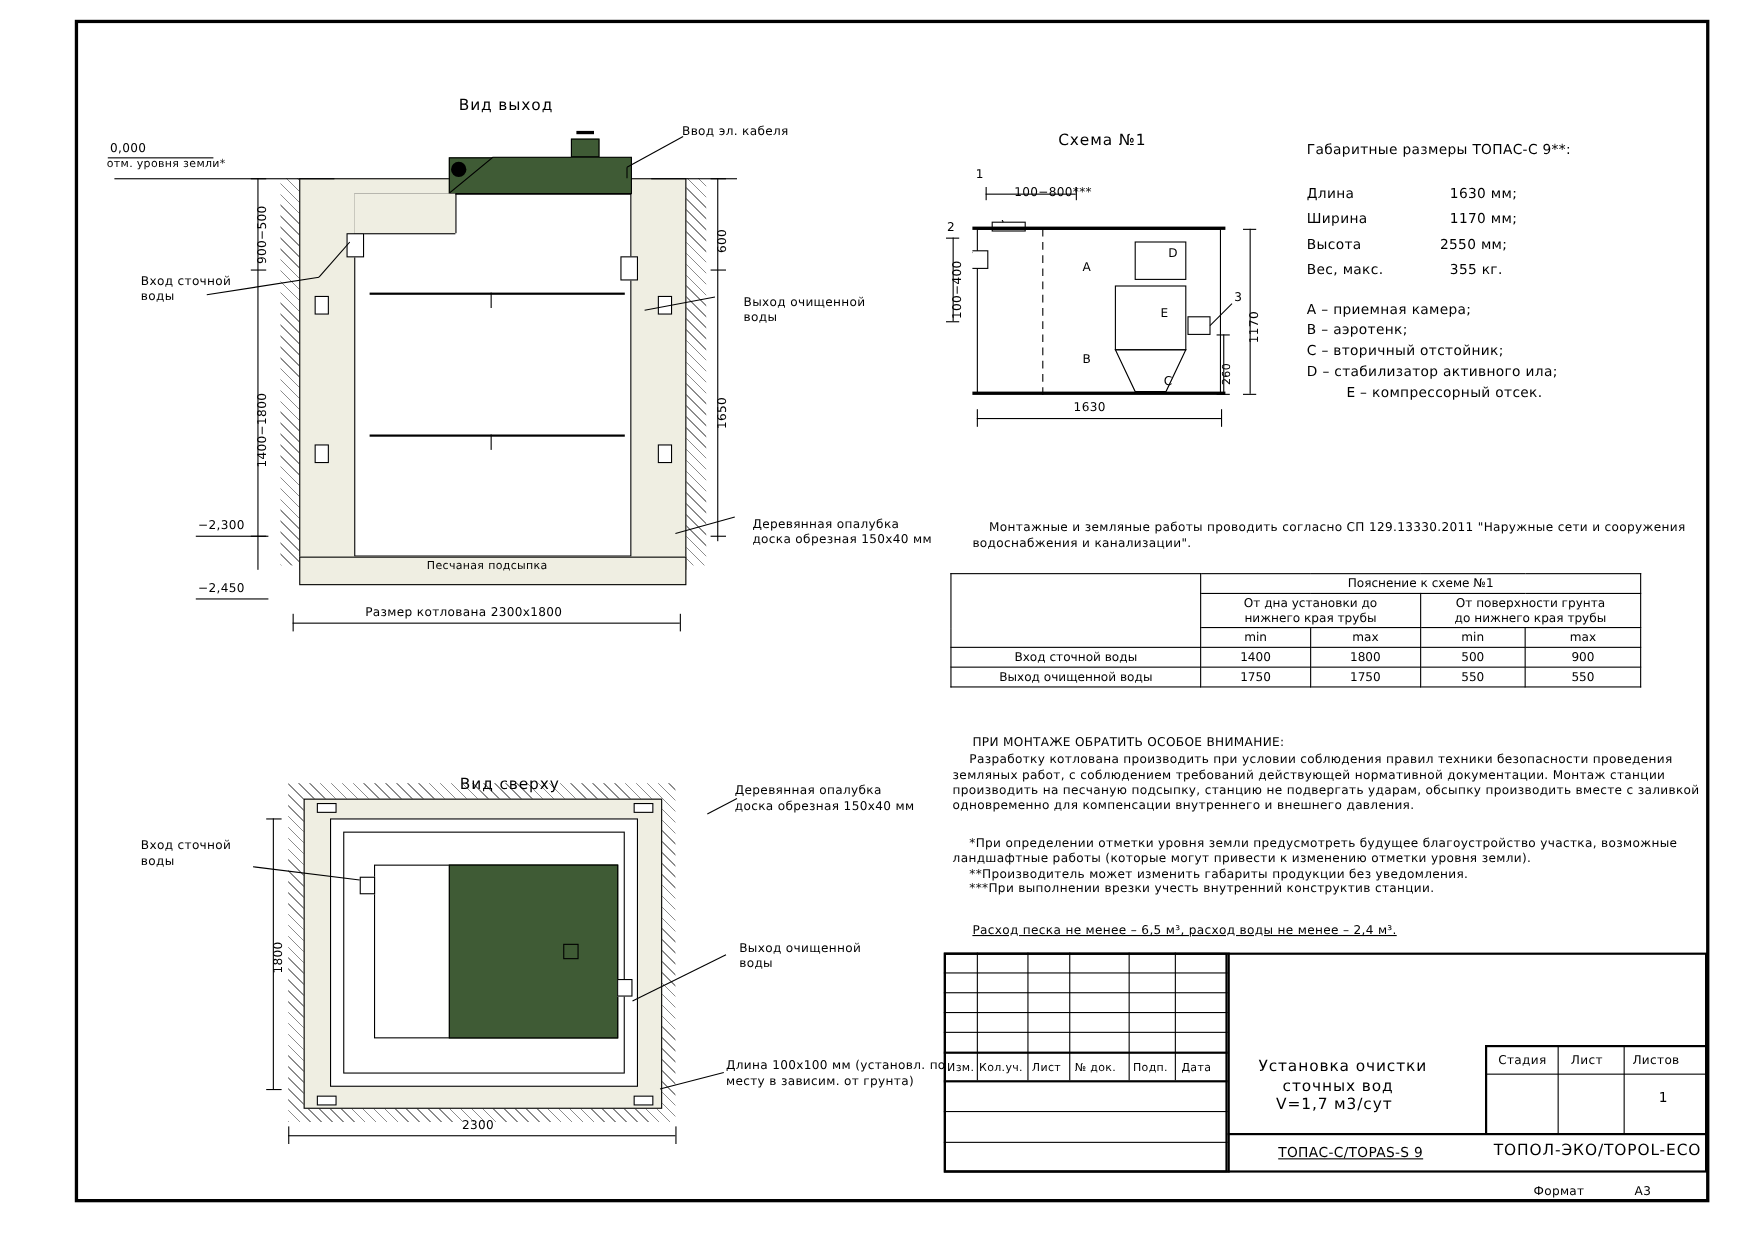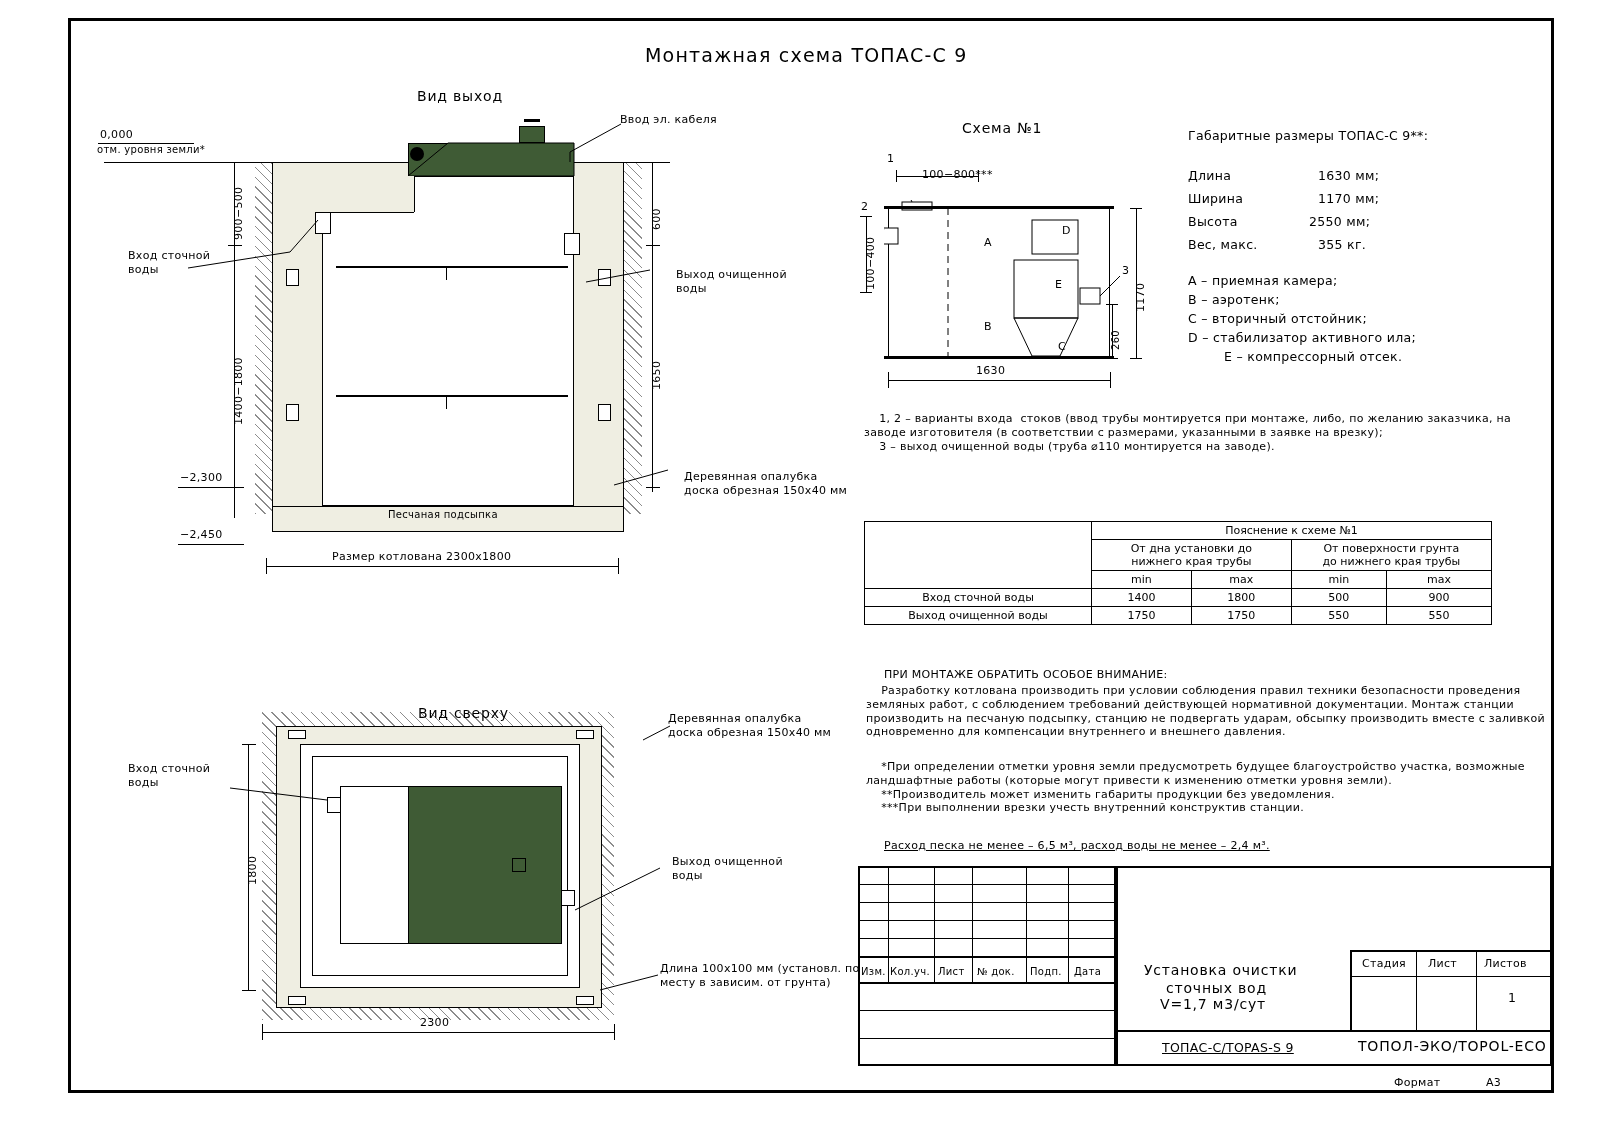--- a/index.html
+++ b/index.html
@@ -26,21 +26,20 @@
   .white{background:#ffffff;}
   .ul{text-decoration:underline;}
   svg{display:block;}
 </style>
 </head>
 <body>
 
 <div id="sheet">
   <div class="frame"></div>
 
-  <div class="abs t title" style="left:645px;top:44px;">Монтажная схема ТОПАС-С 9</div>
 
   <div class="abs t sub" style="left:417px;top:88px;">Вид выход</div>
 
   <div class="abs hatch" style="left:255px;top:162px;width:42px;height:352px;"></div>
   <div class="abs hatch" style="left:600px;top:162px;width:42px;height:352px;"></div>
 
   <div class="abs sandfill box" style="left:272px;top:162px;width:352px;height:356px;"></div>
 
   <div class="abs white box" style="left:322px;top:176px;width:252px;height:330px;"></div>
 
@@ -222,23 +221,22 @@
   <div class="abs t" style="left:1309px;top:214px;">2550 мм;</div>
   <div class="abs t" style="left:1188px;top:237px;">Вес, макс.</div>
   <div class="abs t" style="left:1318px;top:237px;">355 кг.</div>
 
   <div class="abs t" style="left:1188px;top:273px;">A – приемная камера;</div>
   <div class="abs t" style="left:1188px;top:292px;">B – аэротенк;</div>
   <div class="abs t" style="left:1188px;top:311px;">C – вторичный отстойник;</div>
   <div class="abs t" style="left:1188px;top:330px;">D – стабилизатор активного ила;</div>
   <div class="abs t" style="left:1188px;top:349px;margin-left:36px;">E – компрессорный отсек.</div>
 
-  <div class="abs t sm" style="left:864px;top:412px;width:690px;">    1, 2 – варианты входа  стоков (ввод трубы монтируется при монтаже, либо, по желанию заказчика, на
-заводе изготовителя (в соответствии с размерами, указанными в заявке на врезку);
-    3 – выход очищенной воды (труба ⌀110 монтируется на заводе).</div>
+  <div class="abs t sm" style="left:884px;top:473px;width:680px;">    Монтажные и земляные работы проводить согласно СП 129.13330.2011 "Наружные сети и сооружения
+водоснабжения и канализации".</div>
 
   <table class="tb abs" style="left:864px;top:521px;width:628px;">
     <tbody>
         <tr>
       <td rowspan="3" style="width:218px;border-right:1px solid #000;"></td>
       <td colspan="4">Пояснение к схеме №1</td>
     </tr>
     <tr>
       <td colspan="2" style="white-space:pre-line;width:200px;">От дна установки до
 нижнего края трубы</td>

